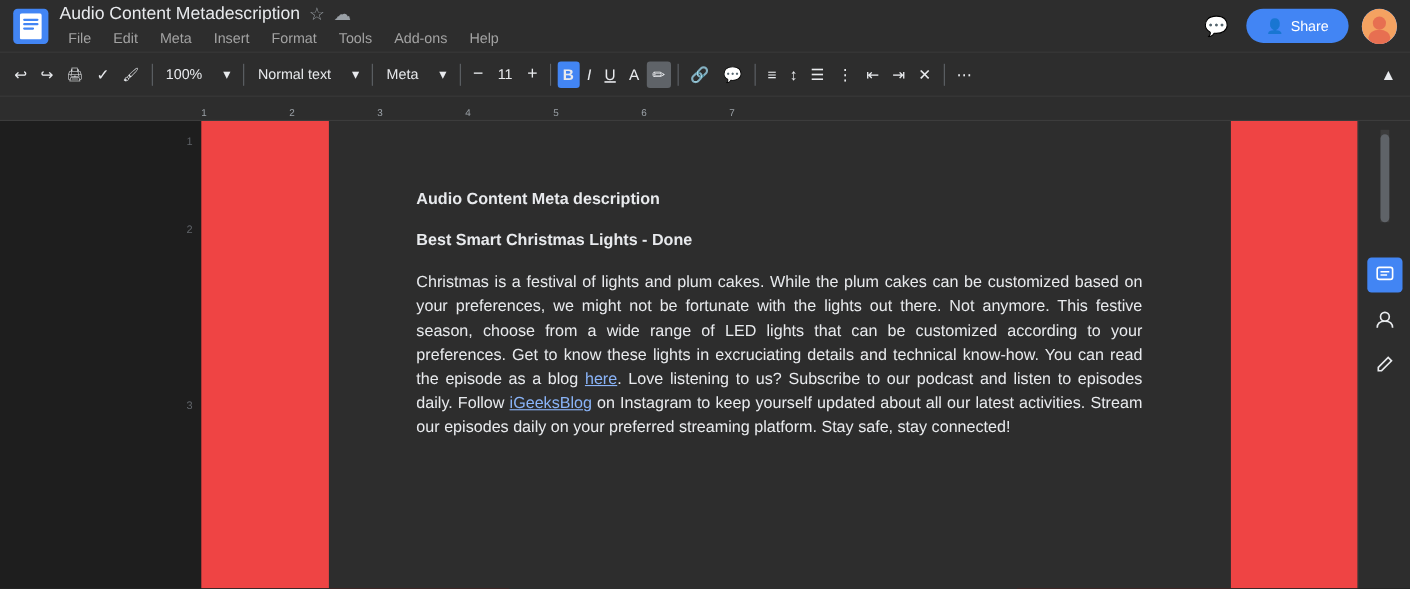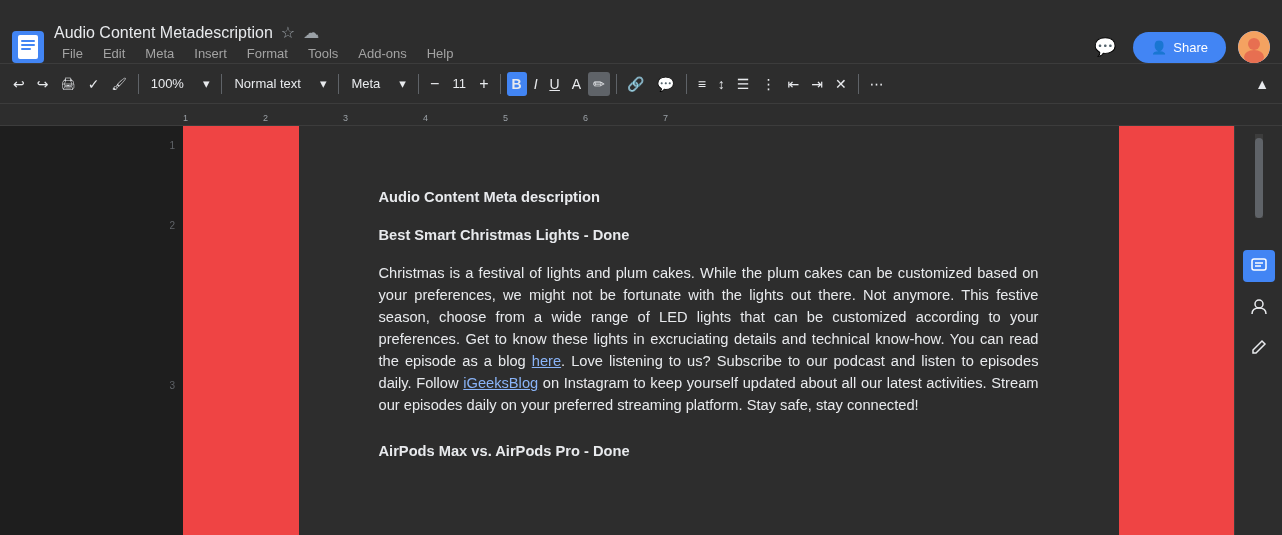--- a/index.html
+++ b/index.html
@@ -1,23 +1,23 @@
 <!DOCTYPE html>
 <html><head>
   <meta charset="utf-8">
   <style>
     * { margin: 0; padding: 0; box-sizing: border-box; }
     body { background: #1e1e1e; font-family: Arial, sans-serif; color: #e8eaed; height: 535px; overflow: hidden; }
 
     
     .top-bar {
       background: #2d2d2d;
-      height: 64px;
-      display: flex;
-      align-items: flex-end;
+      height: 48px;
+      display: flex;
+      align-items: center;
       padding: 0 12px;
       gap: 10px;
       border-bottom: 1px solid #3c3c3c;
     }
     .doc-icon {
       width: 32px;
       height: 32px;
       background: #4285f4;
       border-radius: 4px;
       display: flex;
@@ -409,21 +409,20 @@
   </div>
 
   <div class="document-area">
     <div class="document-page">
       <div class="doc-heading">Audio Content Meta description</div>
       <div class="doc-subheading">Best Smart Christmas Lights - Done</div>
       <div class="doc-paragraph">
         <span>Christmas is a festival of lights and plum cakes. While the plum cakes can be customized based on your preferences, we might not be fortunate with the lights out there. Not anymore. This festive season, choose from a wide range of LED lights that can be customized according to your preferences. Get to know these lights in excruciating details and technical know-how. You can read the episode as a blog </span><a class="doc-link">here</a><span>. Love listening to us? Subscribe to our podcast and listen to episodes daily. Follow </span><a class="doc-link">iGeeksBlog</a><span> on Instagram to keep yourself updated about all our latest activities. Stream our episodes daily on your preferred streaming platform. Stay safe, stay connected!</span>
       </div>
       <div style="height: 20px;"></div>
-      <div class="doc-subheading">AirPods Max vs. AirPods Pro - Done</div>
     </div>
   </div>
 
   <div class="right-sidebar">
     <div class="scrollbar-track">
       <div class="scrollbar-thumb"></div>
     </div>
     <div style="height:16px"></div>
     <div class="sidebar-icon active">
       <svg width="18" height="18" viewBox="0 0 18 18">

